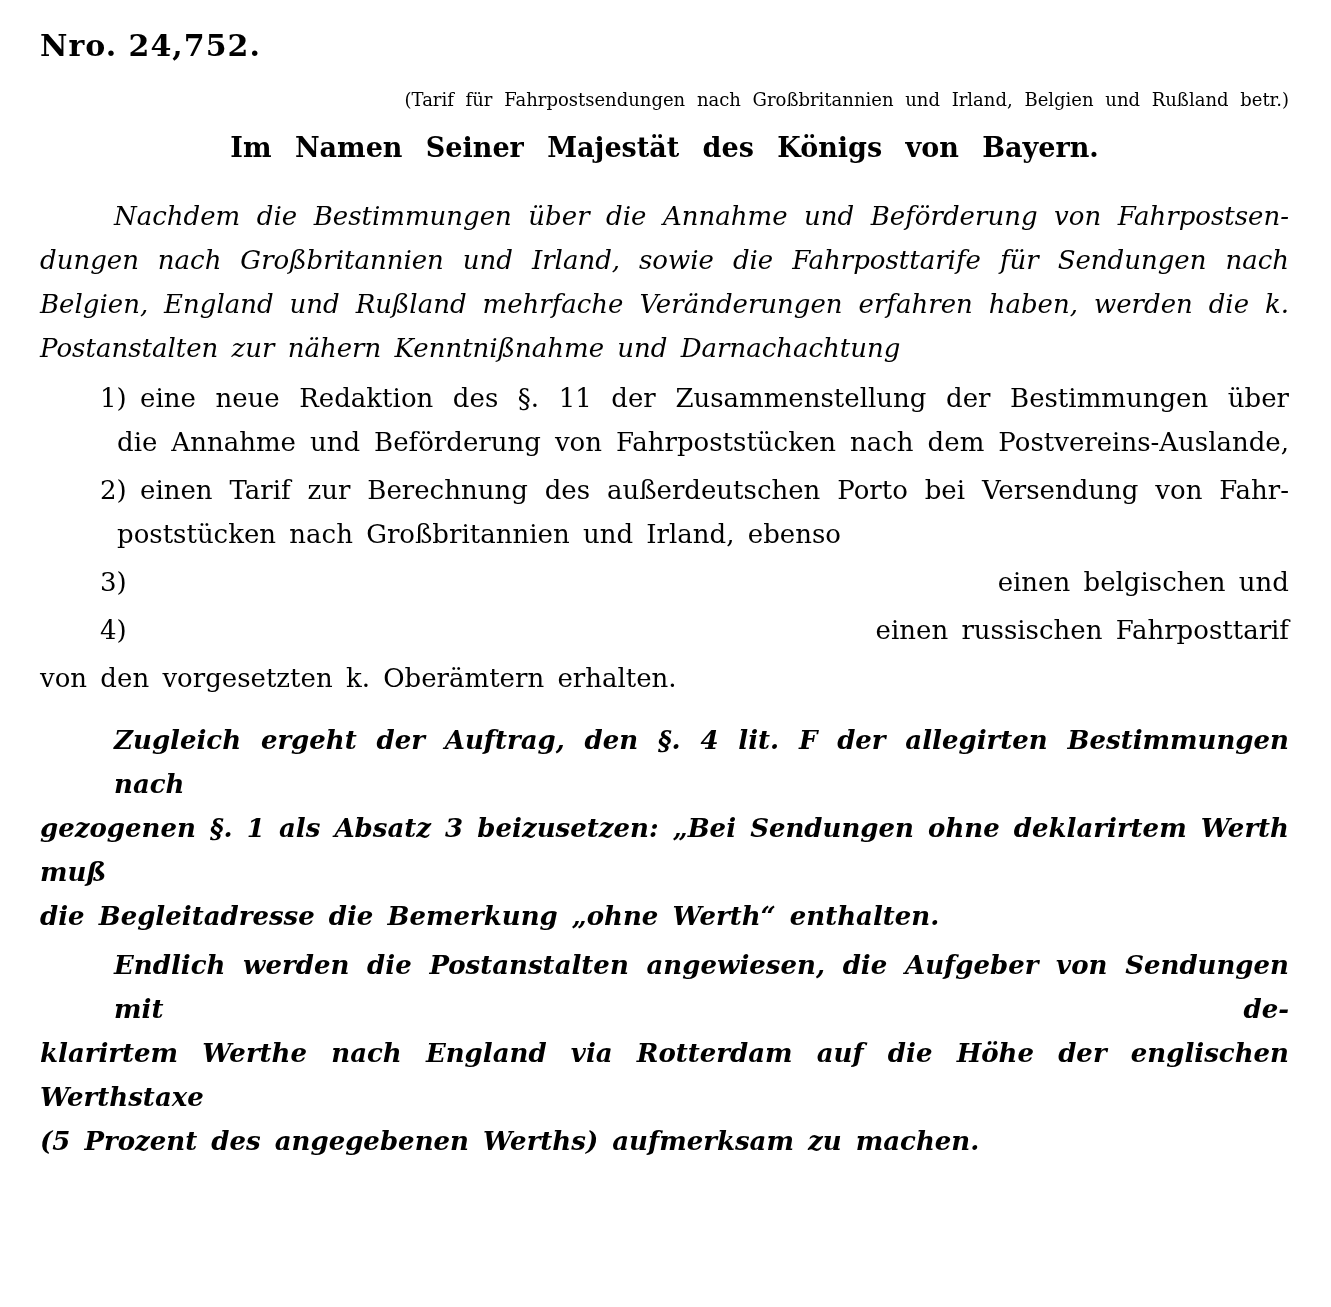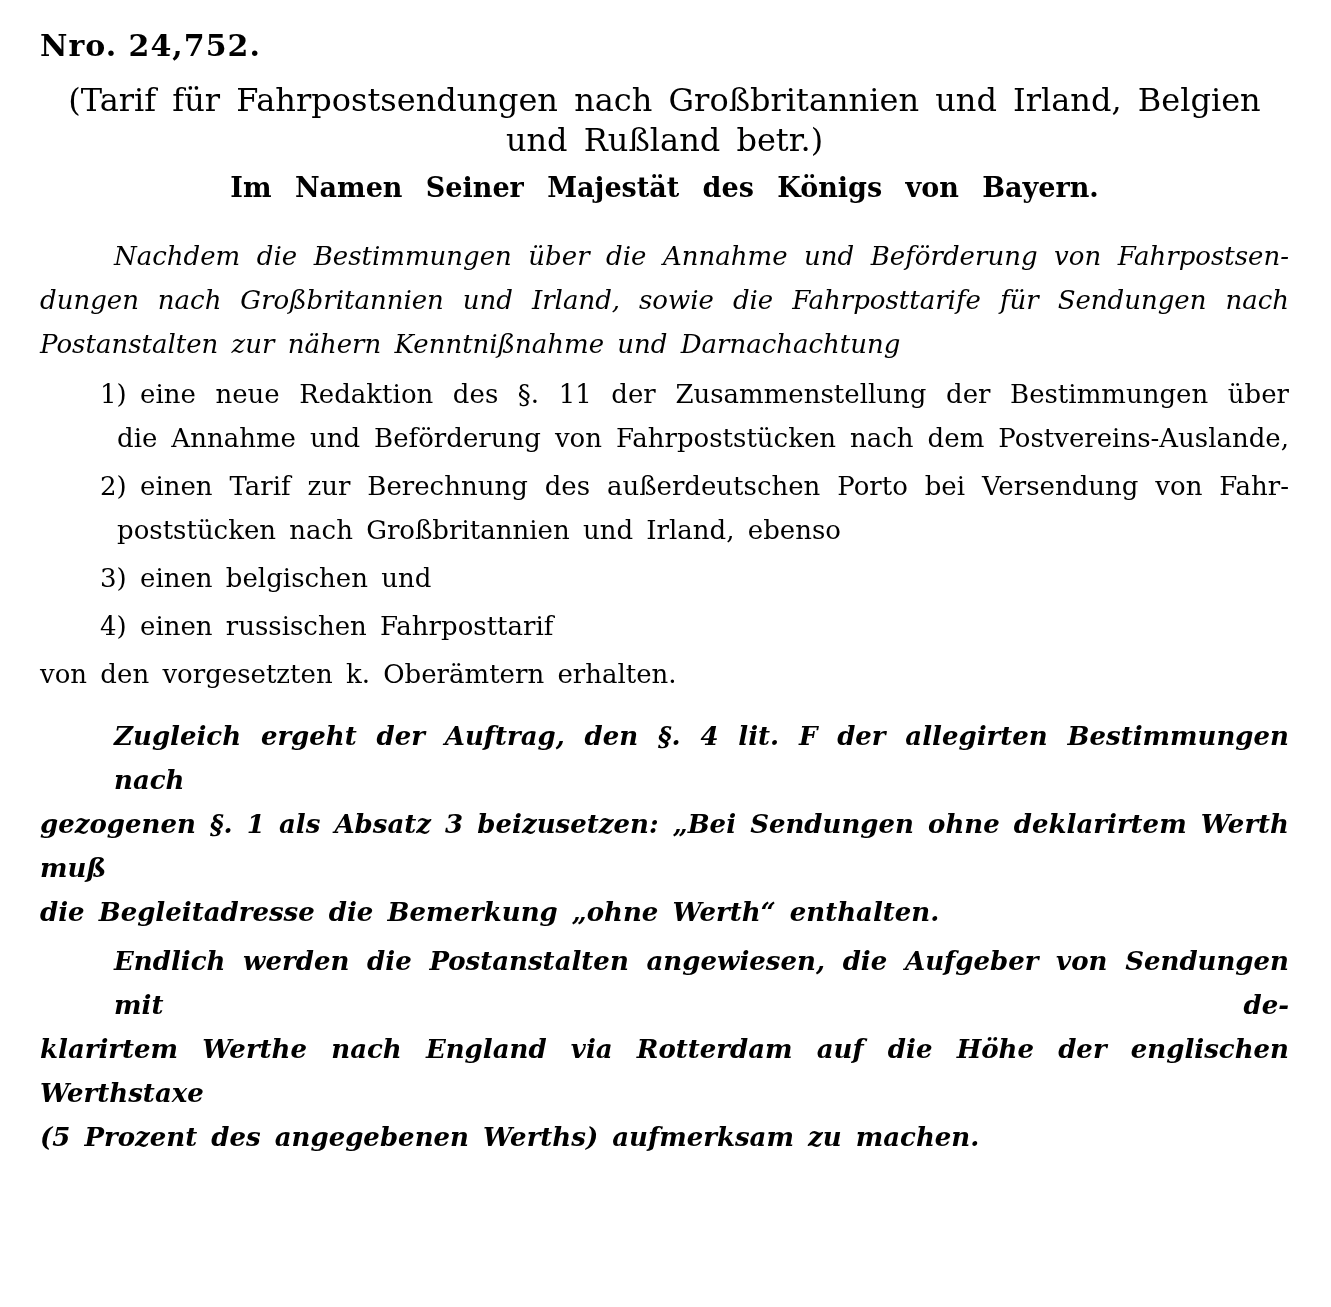--- a/index.html
+++ b/index.html
@@ -21,22 +21,22 @@
     padding: 26px 42px 28px 40px;
   }
   .doc-number {
     font-size: 30px;
     font-weight: bold;
     line-height: 40px;
     letter-spacing: 1px;
     margin-bottom: 14px;
   }
   .subject {
-    font-size: 32px;
-    text-align: center;
+    font-size: 18px;
+    text-align: right;
     line-height: 40px;
     word-spacing: 6px;
     margin-bottom: 8px;
   }
   .proclamation {
     font-size: 27px;
     font-weight: bold;
     text-align: center;
     line-height: 40px;
     word-spacing: 14px;
@@ -45,21 +45,21 @@
   .line {
     font-size: 26px;
     line-height: 44px;
     word-spacing: 5px;
   }
   .j {
     text-align: justify;
     text-align-last: justify;
   }
   .fi { padding-left: 74px; }     
-  .fi2 { padding-left: 23px; }    
+  .fi2 { padding-left: 23px; text-align: right; }    
   .para { margin: 0; font-style: italic; }
   .bold .line { font-weight: bold; }
   .doc-list { margin-top: 6px; }
   .list-item {
     position: relative;
     padding-left: 77px;
     margin-bottom: 4px;
   }
   .list-item .marker {
     position: absolute;
@@ -84,20 +84,21 @@
 
   <div class="doc-number">Nro. 24,752.</div>
 
   <div class="subject">(Tarif für Fahrpostsendungen nach Großbritannien und Irland, Belgien und Rußland betr.)</div>
 
   <div class="proclamation">Im Namen Seiner Majestät des Königs von Bayern.</div>
 
   <div class="para">
     <div class="line j fi">Nachdem die Bestimmungen über die Annahme und Beförderung von Fahrpostsen-</div>
     <div class="line j">dungen nach Großbritannien und Irland, sowie die Fahrposttarife für Sendungen nach</div>
+    <div class="line j">Belgien, England und Rußland mehrfache Veränderungen erfahren haben, werden die k.</div>
     <div class="line">Postanstalten zur nähern Kenntnißnahme und Darnachachtung</div>
   </div>
 
   <div class="doc-list">
 
     <div class="list-item">
       <span class="marker">1)</span>
       <div class="line j fi2">eine neue Redaktion des §. 11 der Zusammenstellung der Bestimmungen über</div>
       <div class="line j">die Annahme und Beförderung von Fahrpoststücken nach dem Postvereins-Auslande,</div>
     </div>

